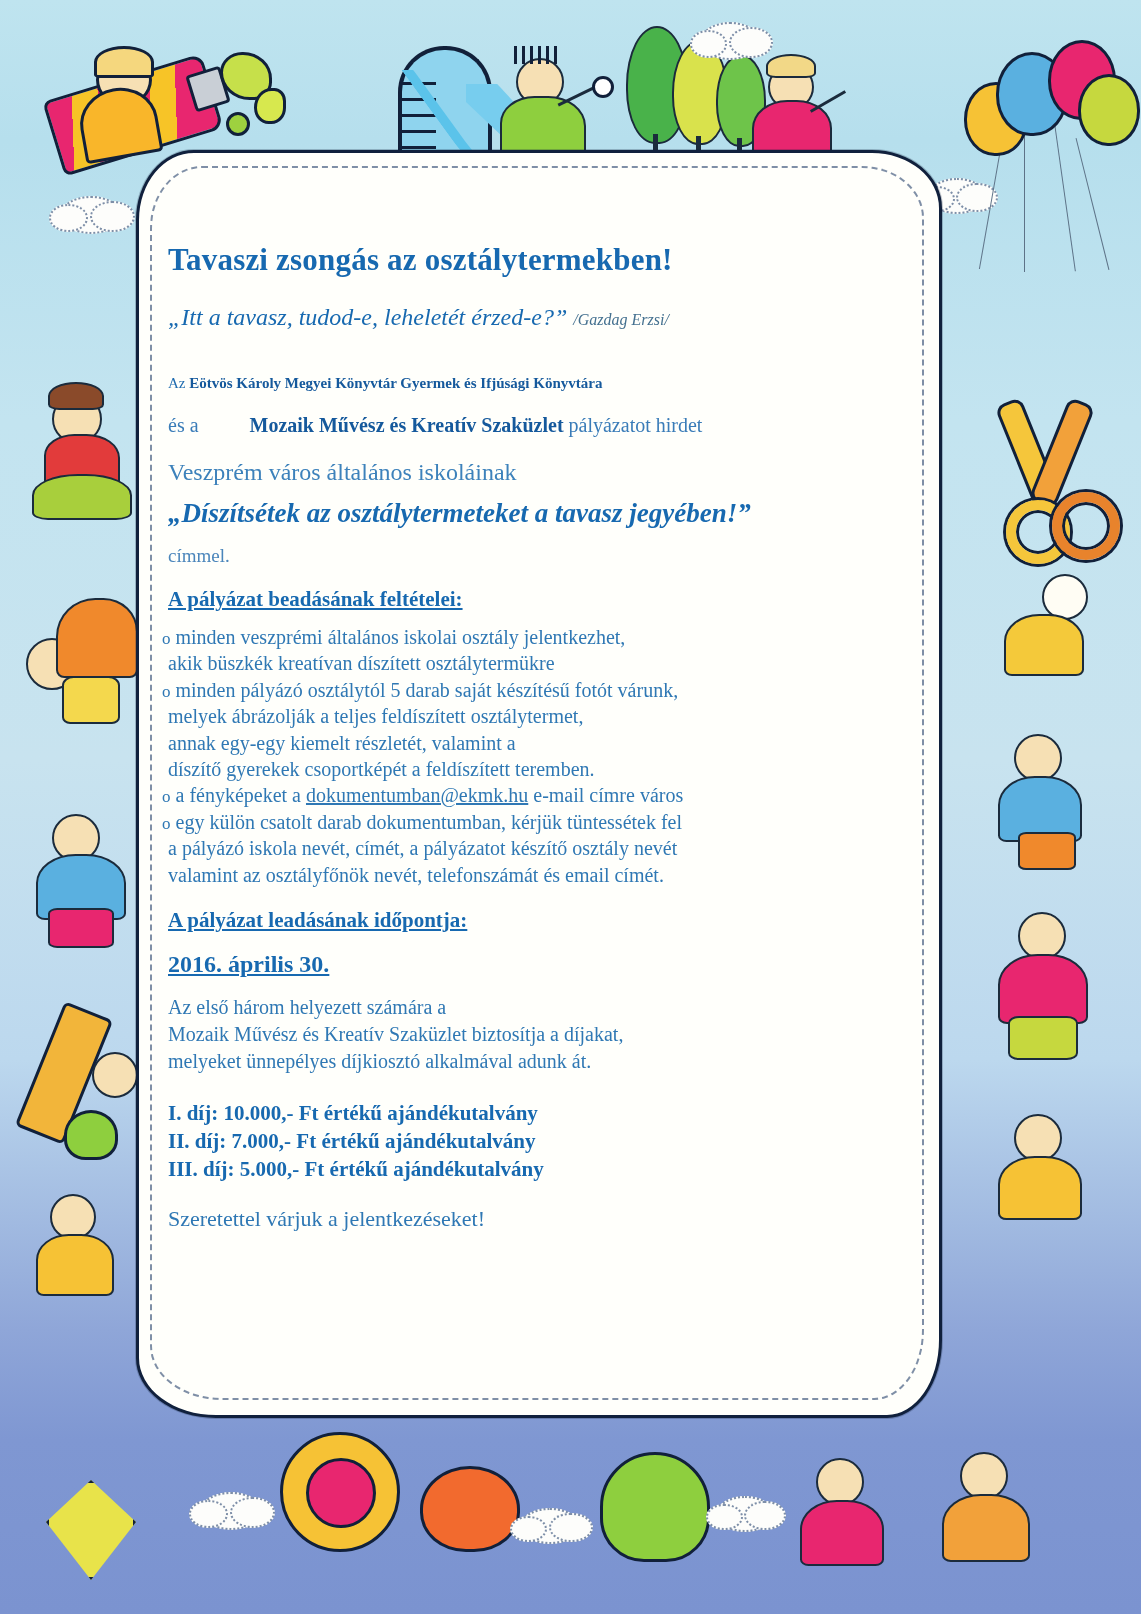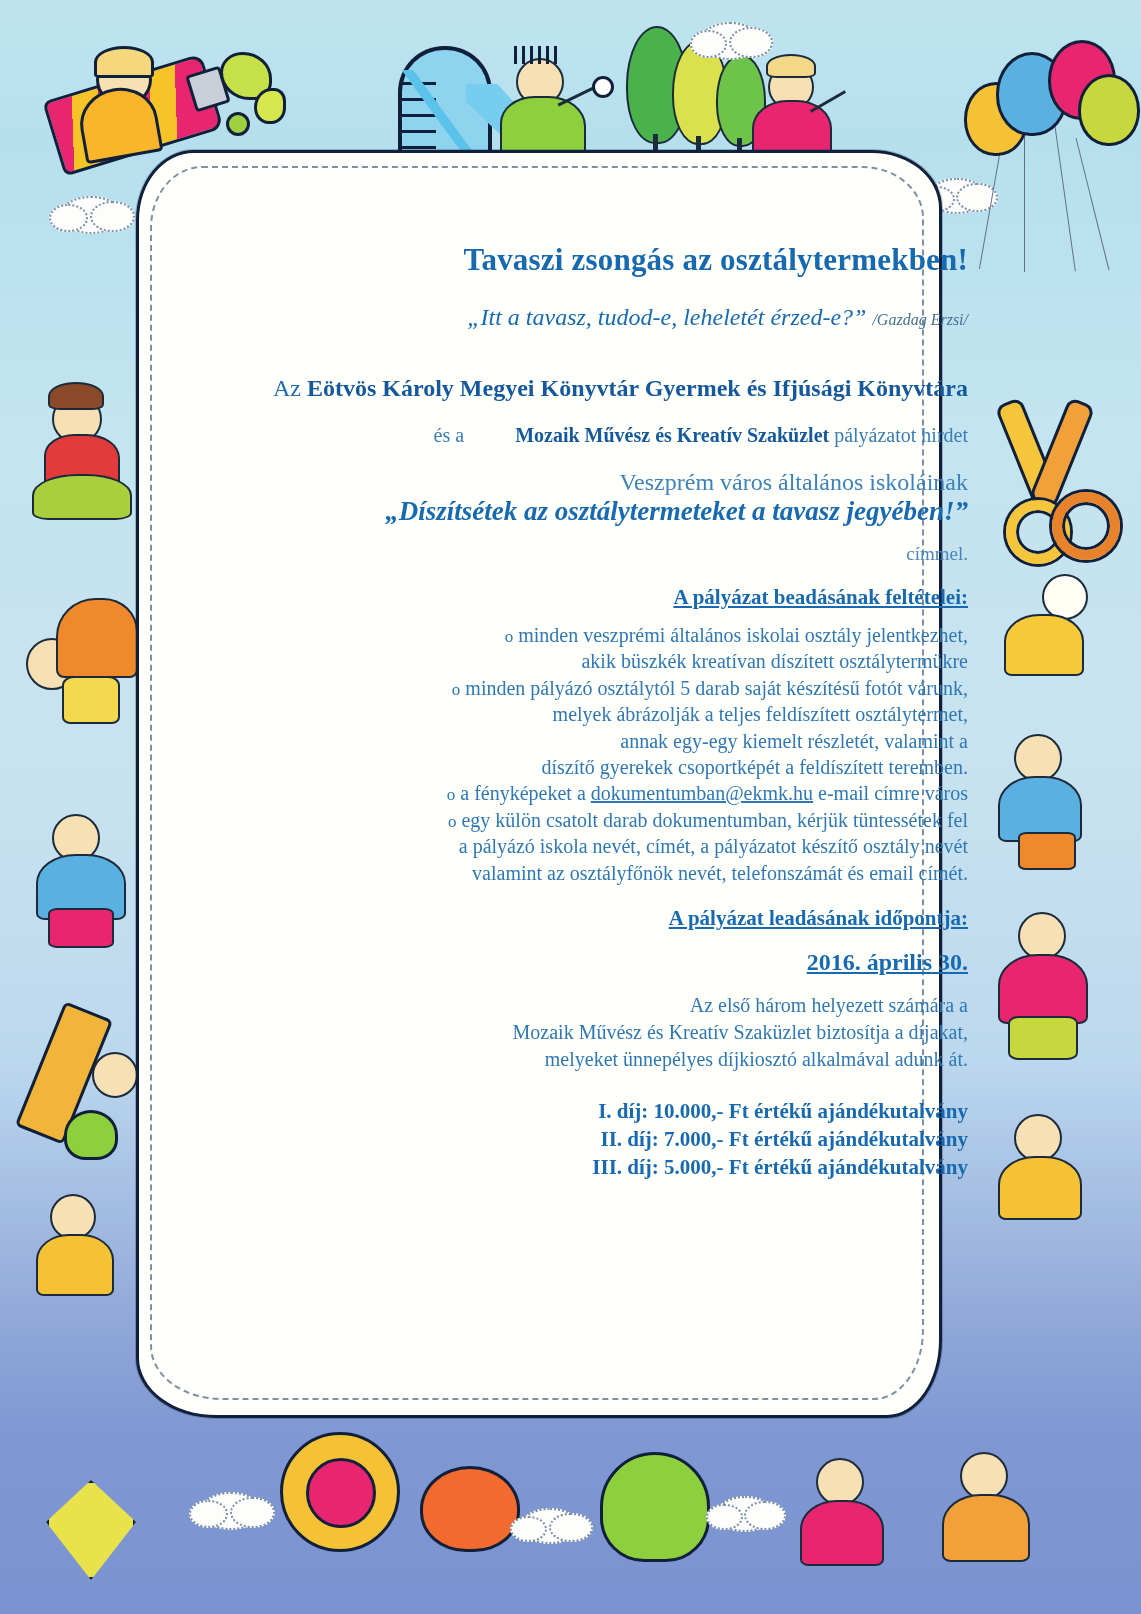--- a/index.html
+++ b/index.html
@@ -54,39 +54,39 @@
   }
   #paperdash{
     position:absolute;left:150px;top:166px;width:770px;height:1230px;
     border:2px dashed #7f8fa6;
     border-radius:52px 62px 50px 72px / 62px 52px 70px 54px;
     pointer-events:none;
   }
   
   #content{
     position:absolute;left:168px;top:196px;width:800px;
-    text-align:right;color:#1f5fa8;
+    text-align:left;color:#1f5fa8;
   }
   .title{
     font-size:31px;font-weight:bold;color:#1769b0;
     letter-spacing:.2px;margin:46px 0 0 0;
   }
   .quote{
     font-size:24px;font-style:italic;color:#1769b0;
     margin:26px 0 0 0;
   }
   .quote .author{font-size:16px;font-style:italic;color:#44708f;}
-  .org{font-size:24px;margin:44px 0 0 0;color:#1f6cb0;}
+  .org{font-size:15px;margin:44px 0 0 0;color:#1f6cb0;}
   .org b{font-weight:bold;color:#15599c;}
   .org2{font-size:20px;margin:22px 0 0 0;color:#3a7cb8;}
   .org2 b{font-weight:bold;color:#15599c;margin-left:46px;}
   .forwhom{font-size:24px;margin:22px 0 0 0;color:#3d82bb;}
   .theme{
     font-size:27px;font-style:italic;font-weight:bold;color:#1769b0;
-    margin:0 0 0 0;white-space:nowrap;
+    margin:12px 0 0 0;white-space:nowrap;
   }
   .cimmel{font-size:19px;margin:16px 0 0 0;color:#4b86bb;}
   .sec{
     font-size:21px;font-weight:bold;text-decoration:underline;
     color:#1769b0;margin:20px 0 0 0;
   }
   .lines{margin:12px 0 0 0;}
   .ln{font-size:20px;line-height:1.32;color:#2f78b4;}
   .ln.b{margin-left:-6px;}
   .bullet{font-size:17px;}
@@ -350,14 +350,15 @@
       <div>Mozaik Művész és Kreatív Szaküzlet biztosítja a díjakat,</div>
       <div>melyeket ünnepélyes díjkiosztó alkalmával adunk át.</div>
     </div>
 
     <div class="prizes">
       <div class="prize">I. díj: 10.000,- Ft értékű ajándékutalvány</div>
       <div class="prize">II. díj: 7.000,- Ft értékű ajándékutalvány</div>
       <div class="prize">III. díj: 5.000,- Ft értékű ajándékutalvány</div>
     </div>
 
+    <div class="closing">Szeretettel várjuk a jelentkezéseket!</div>
   </div>
 </div>
 
 </body></html>

